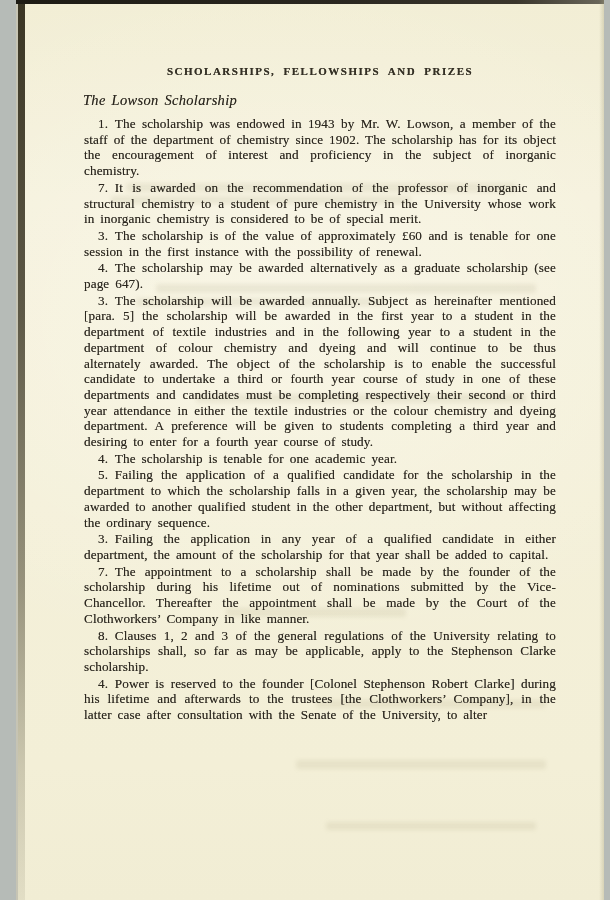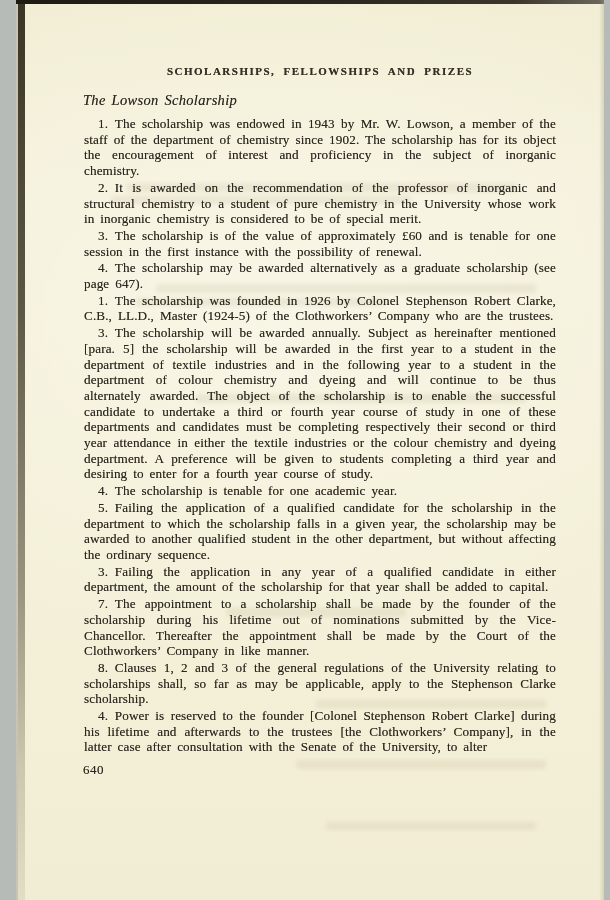--- a/index.html
+++ b/index.html
@@ -133,29 +133,27 @@
     <div class="ghost" style="left:210px; top:608px; width:180px; height:9px;"></div>
     <div class="ghost" style="left:300px; top:700px; width:230px; height:8px;"></div>
     <div class="ghost" style="left:280px; top:760px; width:250px; height:9px;"></div>
     <div class="ghost" style="left:310px; top:822px; width:210px; height:8px;"></div>
 
     <div class="content">
       <div class="running-head">SCHOLARSHIPS, FELLOWSHIPS AND PRIZES</div>
 
       <h2 class="section-heading">The Lowson Scholarship</h2>
       <p class="para">1. The scholarship was endowed in 1943 by Mr. W. Lowson, a member of the staff of the department of chemistry since 1902. The scholarship has for its object the encouragement of interest and proficiency in the subject of inorganic chemistry.</p>
-      <p class="para">2. It is awarded on the recommendation of the professor of inorganic and structural chemistry to a student of pure chemistry in the University whose work in inorganic chemistry is considered to be of special merit.</p>
+      <p class="para">7. It is awarded on the recommendation of the professor of inorganic and structural chemistry to a student of pure chemistry in the University whose work in inorganic chemistry is considered to be of special merit.</p>
       <p class="para">3. The scholarship is of the value of approximately £60 and is tenable for one session in the first instance with the possibility of renewal.</p>
       <p class="para">4. The scholarship may be awarded alternatively as a graduate scholarship (see page 647).</p>
 
-      <p class="para">1. The scholarship was founded in 1926 by Colonel Stephenson Robert Clarke, C.B., LL.D., Master (1924-5) of the Clothworkers’ Company who are the trustees.</p>
       <p class="para">3. The scholarship will be awarded annually. Subject as hereinafter mentioned [para. 5] the scholarship will be awarded in the first year to a student in the department of textile industries and in the following year to a student in the department of colour chemistry and dyeing and will continue to be thus alternately awarded. The object of the scholarship is to enable the successful candidate to undertake a third or fourth year course of study in one of these departments and candidates must be completing respectively their second or third year attendance in either the textile industries or the colour chemistry and dyeing department. A preference will be given to students completing a third year and desiring to enter for a fourth year course of study.</p>
       <p class="para">4. The scholarship is tenable for one academic year.</p>
       <p class="para">5. Failing the application of a qualified candidate for the scholarship in the department to which the scholarship falls in a given year, the scholarship may be awarded to another qualified student in the other department, but without affecting the ordinary sequence.</p>
       <p class="para">3. Failing the application in any year of a qualified candidate in either department, the amount of the scholarship for that year shall be added to capital.</p>
       <p class="para">7. The appointment to a scholarship shall be made by the founder of the scholarship during his lifetime out of nominations submitted by the Vice-Chancellor. Thereafter the appointment shall be made by the Court of the Clothworkers’ Company in like manner.</p>
       <p class="para">8. Clauses 1, 2 and 3 of the general regulations of the University relating to scholarships shall, so far as may be applicable, apply to the Stephenson Clarke scholarship.</p>
       <p class="para">4. Power is reserved to the founder [Colonel Stephenson Robert Clarke] during his lifetime and afterwards to the trustees [the Clothworkers’ Company], in the latter case after consultation with the Senate of the University, to alter</p>
 
-      <div class="page-number">640</div>
     </div>
   </div>
 </div>
 
 </body></html>

